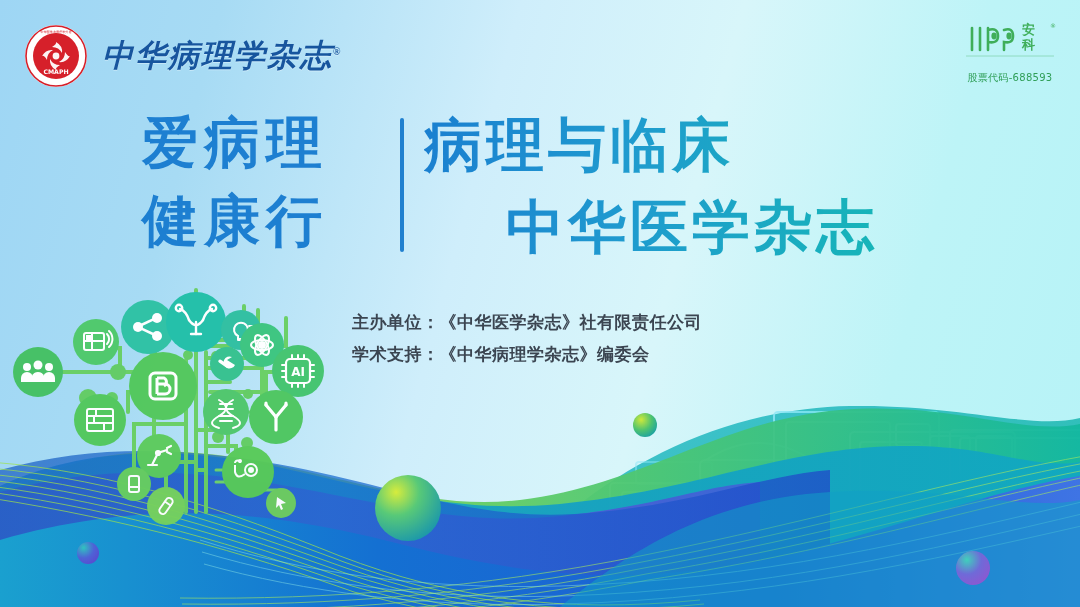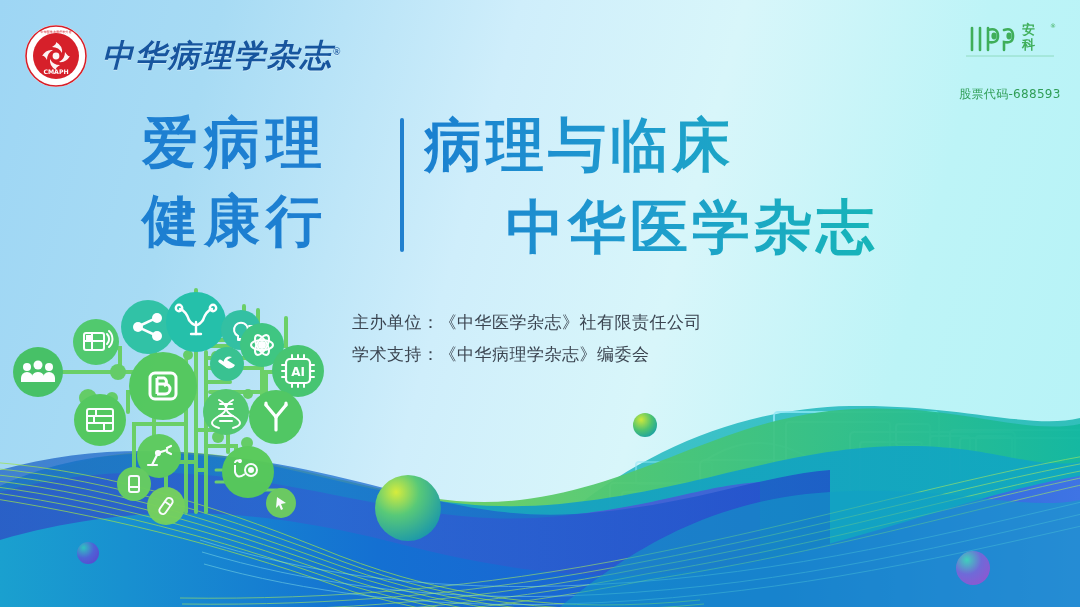--- a/index.html
+++ b/index.html
@@ -21,21 +21,21 @@
   #journal-name{
     font-family:"Liberation Serif","DejaVu Serif",serif;
     font-style:italic;font-weight:700;font-size:31px;letter-spacing:2px;
     color:#17559e;white-space:nowrap;position:relative;
     text-shadow:0 1px 0 rgba(255,255,255,.35);
   }
   #journal-name .reg{font-size:10px;vertical-align:super;font-style:normal;}
 
   #brand-right{position:absolute;right:18px;top:18px;width:104px;text-align:center;}
   #anke-code{
-    font-size:12px;color:#2f9e57;letter-spacing:.3px;margin-top:18px;white-space:nowrap;
+    font-size:10px;color:#2f9e57;letter-spacing:.3px;margin-top:3px;white-space:nowrap;
     font-family:"DejaVu Sans",sans-serif;
   }
 
   
   #title-block{position:absolute;left:0;top:96px;width:1080px;height:170px;margin-left:20px;}
   #title-left{
     position:absolute;left:122px;top:8px;
     font-size:56px;font-weight:700;line-height:78px;letter-spacing:6px;
     color:#1d7fd1;white-space:nowrap;
   }
@@ -48,21 +48,21 @@
     font-size:58px;font-weight:700;letter-spacing:4px;
     background:linear-gradient(95deg,#1a7fd0 0%,#1f9bcf 45%,#16b5b8 100%);
     -webkit-background-clip:text;background-clip:text;color:transparent;
     display:block;
   }
   #title-right .tline.indent{padding-left:82px;}
 
   
   #org-block{
     position:absolute;left:352px;top:307px;
-    font-size:17px;font-weight:400;color:#3b4551;line-height:32px;letter-spacing:.5px;
+    font-size:17px;font-weight:700;color:#3b4551;line-height:32px;letter-spacing:.5px;
     white-space:nowrap;
   }
 </style>
 </head>
 <body>
 
 <div id="poster">
 
   <svg class="layer" viewBox="0 0 1080 607" xmlns="http://www.w3.org/2000/svg">
     <defs>

